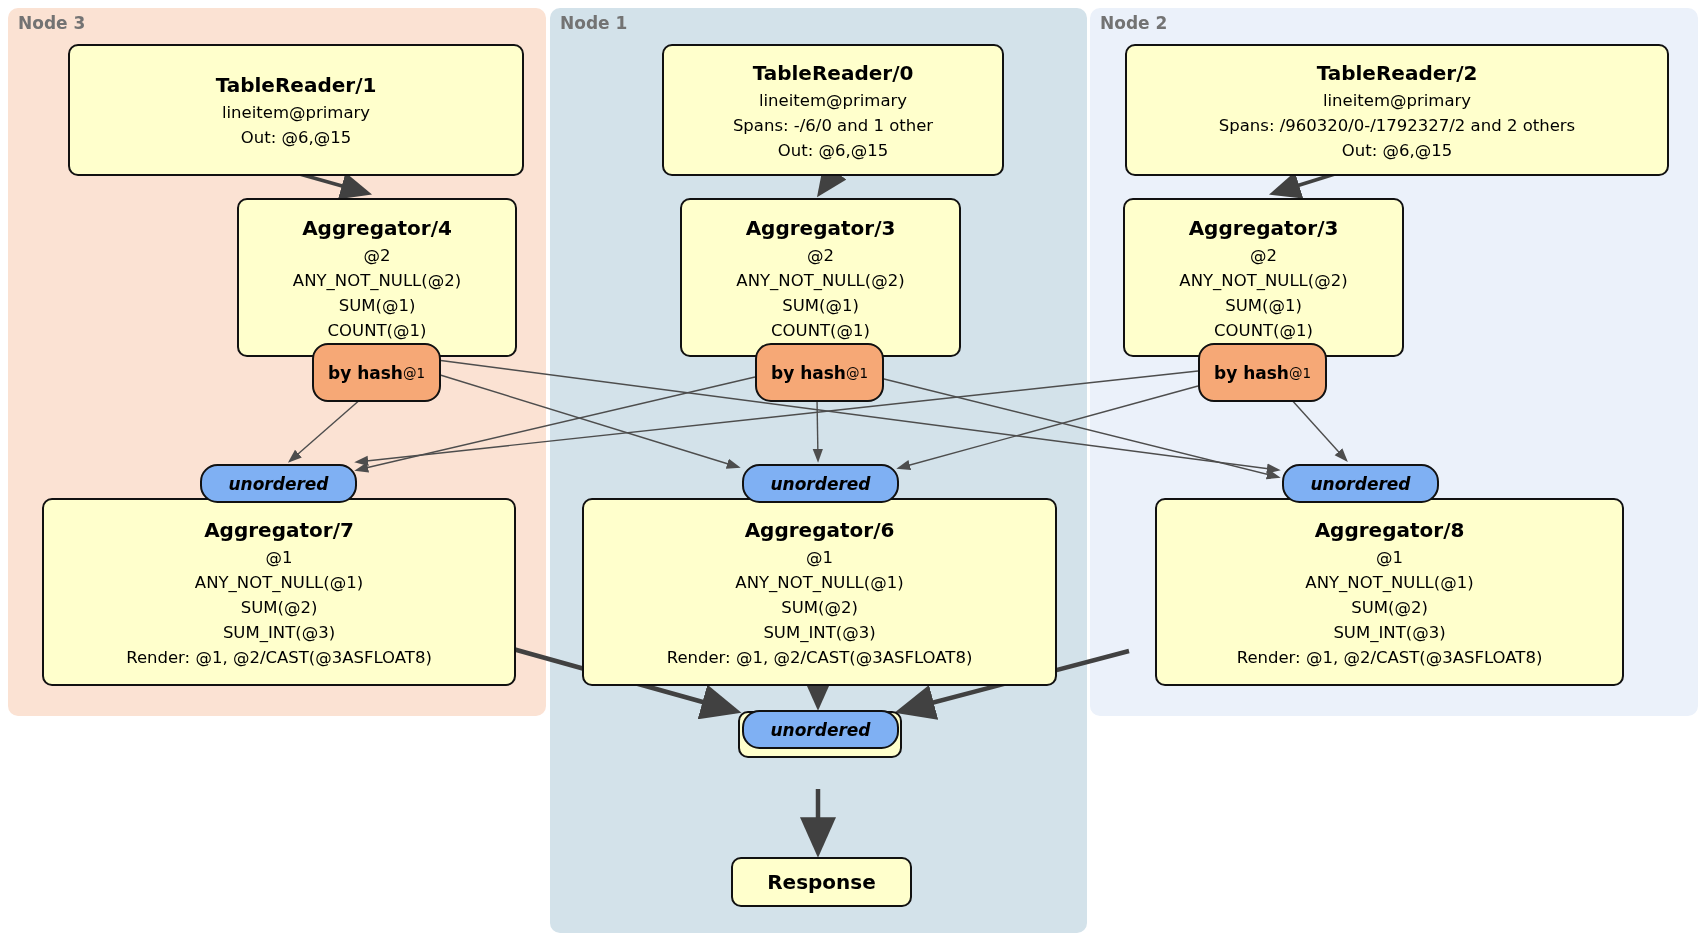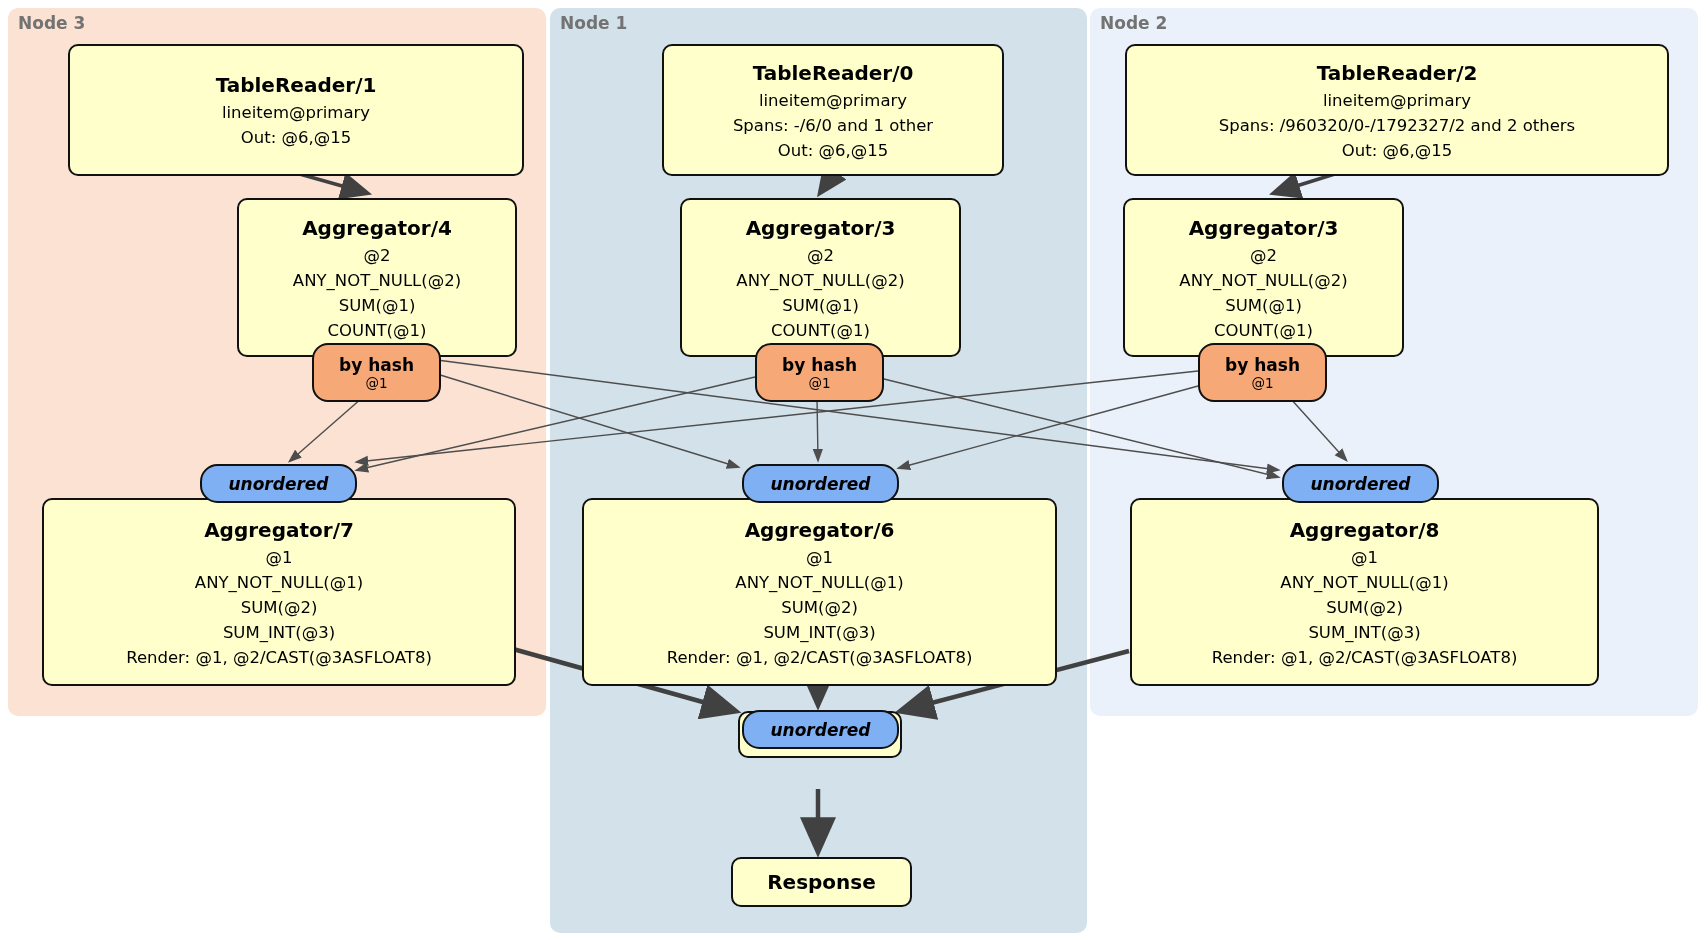--- a/index.html
+++ b/index.html
@@ -35,21 +35,21 @@
     text-align:center;
   }
   .ptitle { font-size:20px; font-weight:bold; line-height:30px; white-space:nowrap; }
   .pline  { font-size:16.5px; line-height:25px; white-space:nowrap; }
   .router {
     position:absolute; z-index:3;
     width:125px; height:55px;
     background:var(--router-fill);
     border:2px solid var(--box-border);
     border-radius:16px;
-    display:flex; flex-direction:column; justify-content:center; align-items:center;
+    display:flex; flex-direction:row; justify-content:center; align-items:center;
   }
   .rlabel { font-size:17px; font-weight:bold; line-height:20px; }
   .rkey   { font-size:13.5px; line-height:16px; }
   .stream {
     position:absolute; z-index:3;
     width:153px; height:35px;
     background:var(--stream-fill);
     border:2px solid var(--box-border);
     border-radius:17.5px;
     display:flex; justify-content:center; align-items:center;
@@ -149,21 +149,21 @@
   <div class="pline">Render: @1, @2/CAST(@3ASFLOAT8)</div>
 </div>
 <div class="proc" style="left:582px;top:498px;width:471px;height:184px">
   <div class="ptitle">Aggregator/6</div>
   <div class="pline">@1</div>
   <div class="pline">ANY_NOT_NULL(@1)</div>
   <div class="pline">SUM(@2)</div>
   <div class="pline">SUM_INT(@3)</div>
   <div class="pline">Render: @1, @2/CAST(@3ASFLOAT8)</div>
 </div>
-<div class="proc" style="left:1130px;top:498px;width:465px;height:184px">
+<div class="proc" style="left:1155px;top:498px;width:465px;height:184px">
   <div class="ptitle">Aggregator/8</div>
   <div class="pline">@1</div>
   <div class="pline">ANY_NOT_NULL(@1)</div>
   <div class="pline">SUM(@2)</div>
   <div class="pline">SUM_INT(@3)</div>
   <div class="pline">Render: @1, @2/CAST(@3ASFLOAT8)</div>
 </div>
 
 <div class="proc" style="left:738px;top:711px;width:160px;height:43px">
   <div class="ptitle">No-op/9</div>

